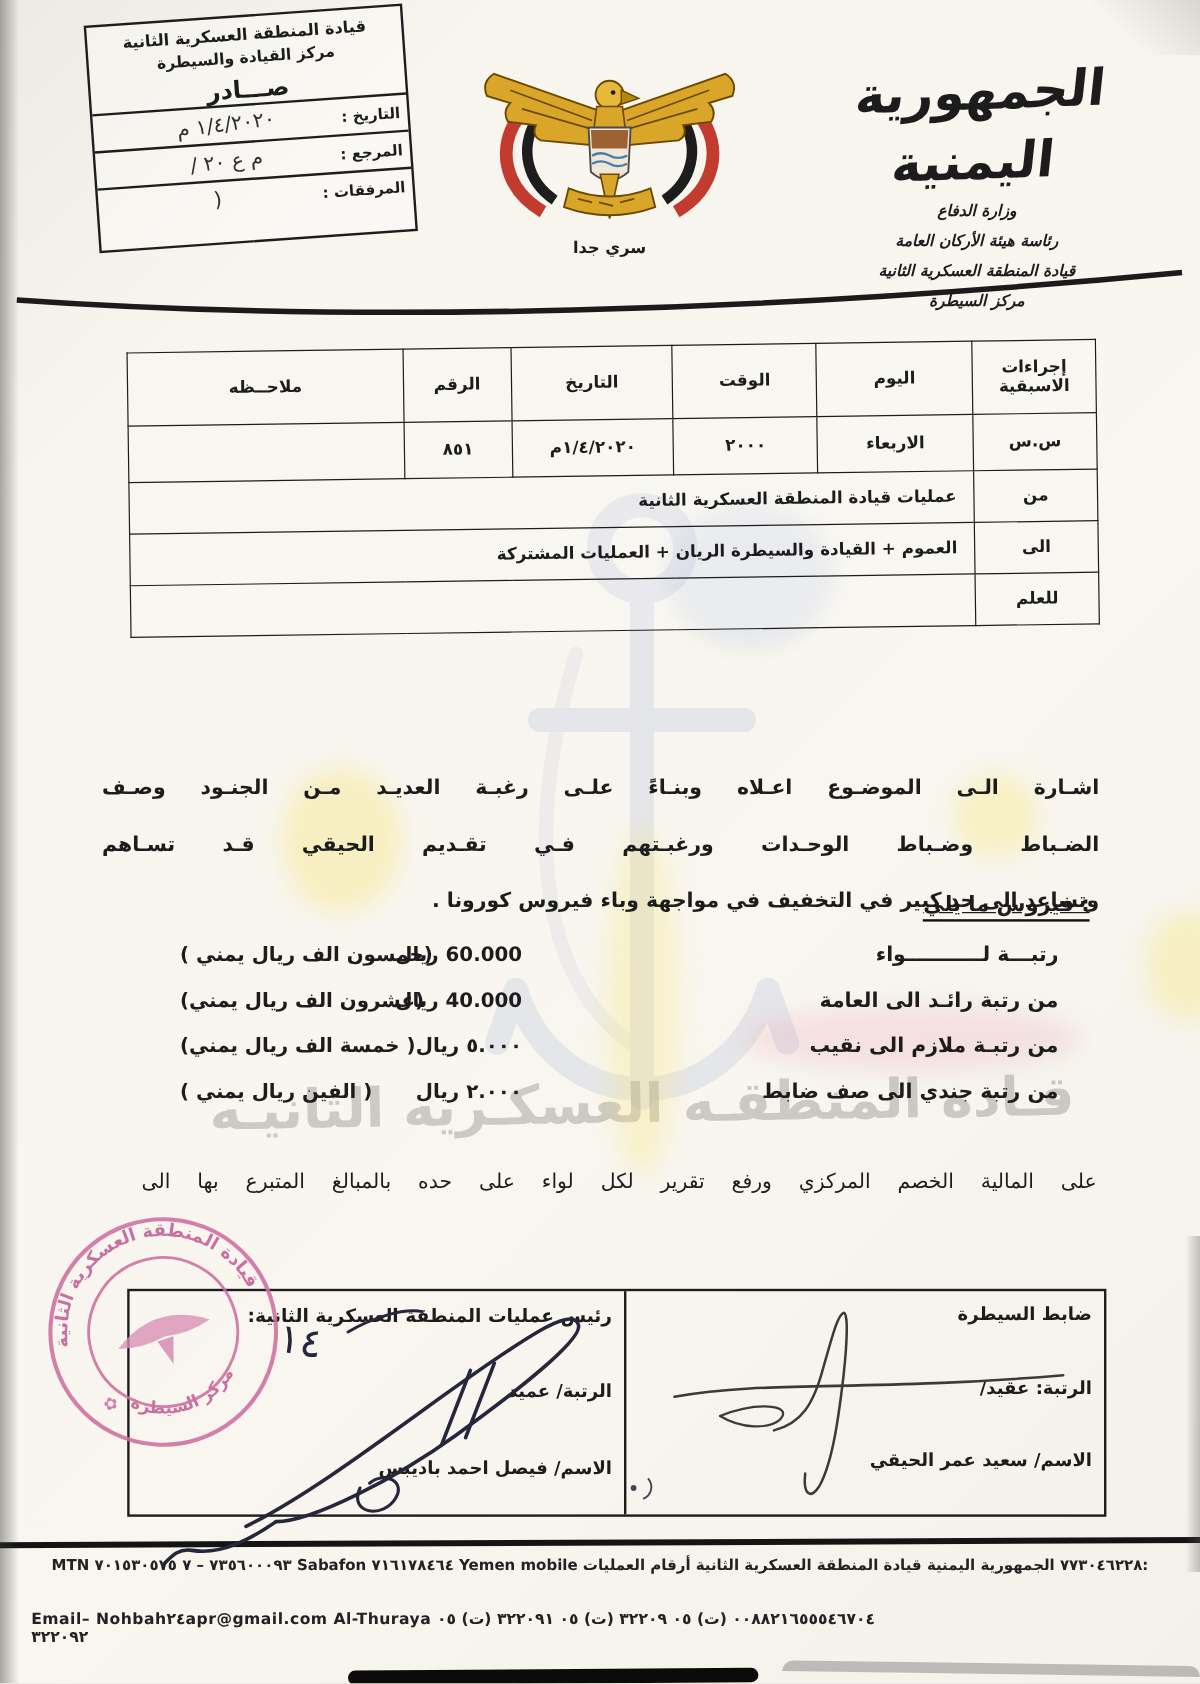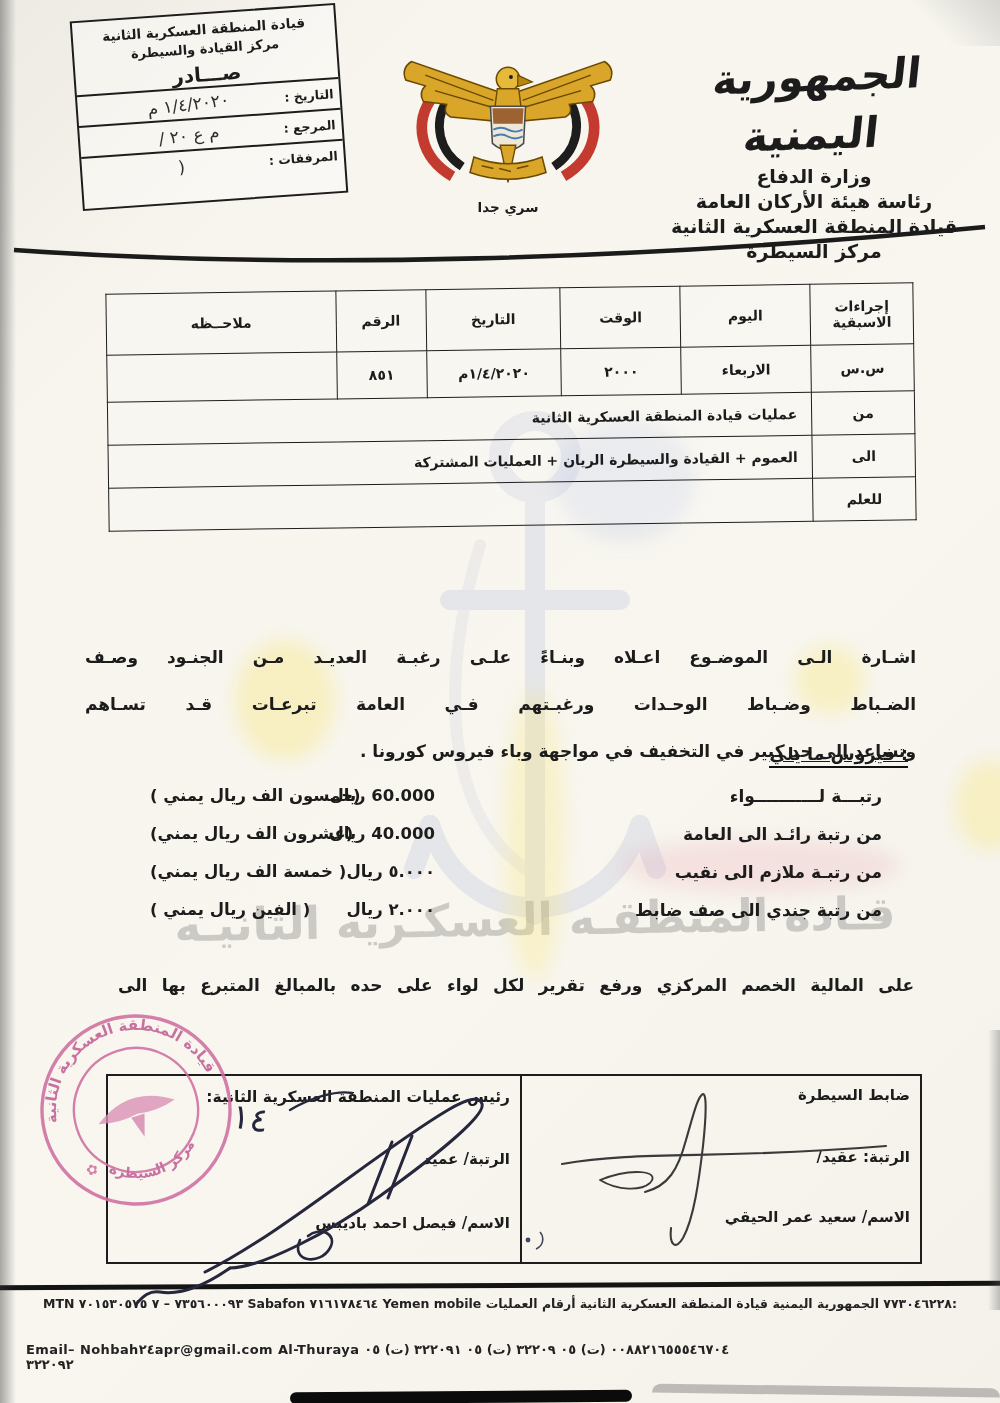--- a/index.html
+++ b/index.html
@@ -39,21 +39,21 @@
 
   
   .emblem{position:absolute;left:396px;top:36px;z-index:3;}
   .secrecy{position:absolute;left:396px;top:199px;width:224px;text-align:center;
      font-size:13.5px;font-weight:bold;z-index:3;}
 
   
   .hdr-right{position:absolute;left:636px;top:48px;width:356px;text-align:center;z-index:3;}
   .rep-title{font-size:42px;font-weight:bold;transform:rotate(-2deg) skewX(-8deg);
      line-height:58px;letter-spacing:-1px;}
-  .hdr-line{font-size:19px;font-weight:bold;line-height:25px;}
+  .hdr-line{font-size:13px;font-weight:bold;line-height:25px;font-style:italic;}
 
   .top-curve{position:absolute;left:0;top:0;z-index:2;}
 
   
   table.routing{position:absolute;left:107px;top:288px;width:808px;border-collapse:collapse;
      transform:rotate(-0.8deg);direction:rtl;z-index:2;background:rgba(255,255,255,.18);}
   table.routing th,table.routing td{border:1.8px solid #1d1d1d;font-weight:bold;
      font-size:14px;text-align:center;padding:2px 6px;}
   table.routing .hrow th{height:56px;}
   table.routing .vrow td{height:42px;}
@@ -79,21 +79,21 @@
      direction:rtl;white-space:nowrap;}
   .don-row .words{position:absolute;left:150px;font-size:16.5px;font-weight:bold;
      direction:rtl;white-space:nowrap;}
 
   .wm-text{position:absolute;left:150px;top:893px;width:770px;text-align:center;
      font-size:45px;font-weight:bold;color:#8e8e8c;opacity:.42;letter-spacing:3px;
      transform:rotate(-1deg);z-index:0;white-space:nowrap;}
   .wm-anchor{position:absolute;left:395px;top:395px;z-index:0;opacity:.13;}
 
   .closing{position:absolute;left:118px;right:86px;top:962px;direction:rtl;z-index:2;}
-  .closing .ln{font-size:17px;font-weight:bold;line-height:46px;text-align:justify;}
+  .closing .ln{font-size:17px;font-weight:normal;line-height:46px;text-align:justify;}
   .closing .ln.just{text-align-last:justify;}
   .closing .ln.last{text-align:right;text-align-last:right;}
 
   
   .sig-box{position:absolute;left:106px;top:1074px;width:812px;height:186px;
      border:2.2px solid #1d1d1d;z-index:2;display:flex;direction:rtl;}
   .sig-col{position:relative;height:100%;}
   .sig-col.right{width:398px;border-left:2.2px solid #1d1d1d;}
   .sig-col.left{flex:1;}
   .sig-lab{position:absolute;right:10px;font-size:15px;font-weight:bold;direction:rtl;white-space:nowrap;}
@@ -248,21 +248,21 @@
     <tr class="lrow">
       <td>للعلم</td>
       <td class="wide" colspan="5"></td>
     </tr>
   </tbody>
     </table>
 
 
   <div class="body-par">
     <div class="ln just">اشـارة الـى الموضـوع اعـلاه وبنـاءً علـى رغبـة العديـد مـن الجنـود وصـف</div>
-    <div class="ln just">الضـباط وضـباط الوحـدات ورغبـتهم فـي العامة تبرعـات قـد تسـاهم</div>
+    <div class="ln just">الضـباط وضـباط الوحـدات ورغبـتهم فـي تقـديم الحيقي قـد تسـاهم</div>
     <div class="ln last">وتساعد الى حد كبير في التخفيف في مواجهة وباء فيروس كورونا .</div>
   </div>
 
   <div class="decision">
     <span>فيروس ما يلي :</span>
   </div>
 
   <div class="don-row" style="top:786px">
     <span class="rank">رتبـــة لـــــــــــواء</span>
     <span class="amt">60.000 ريال</span>

